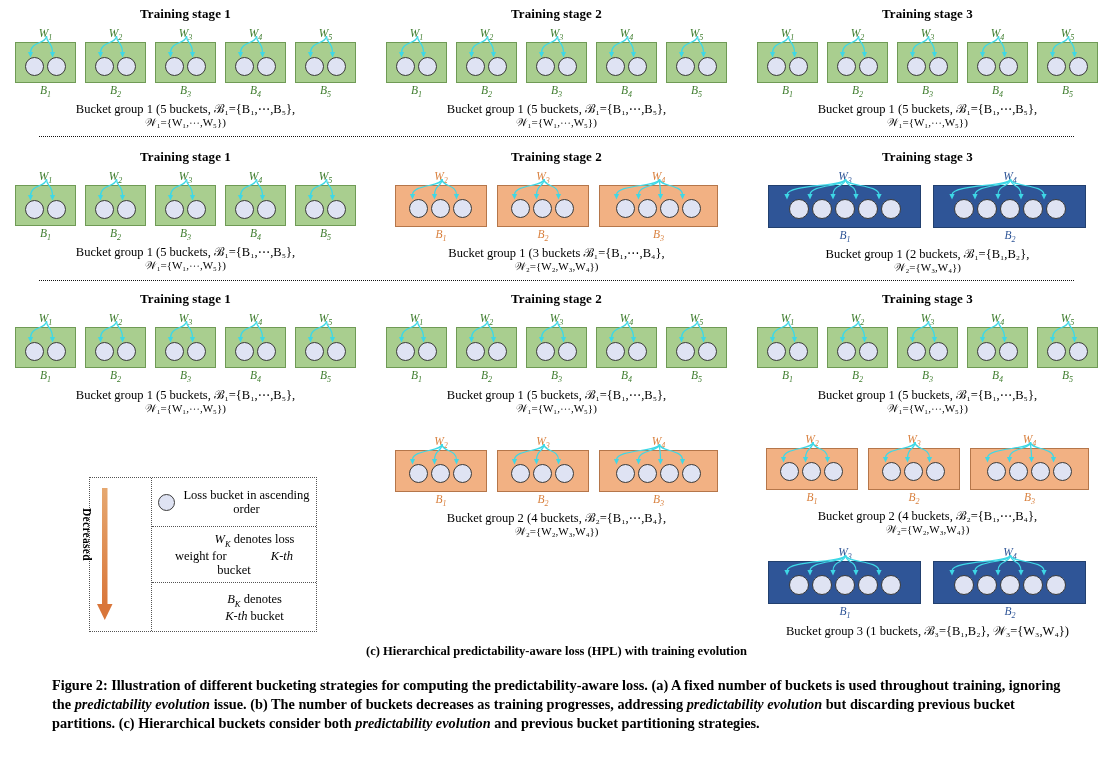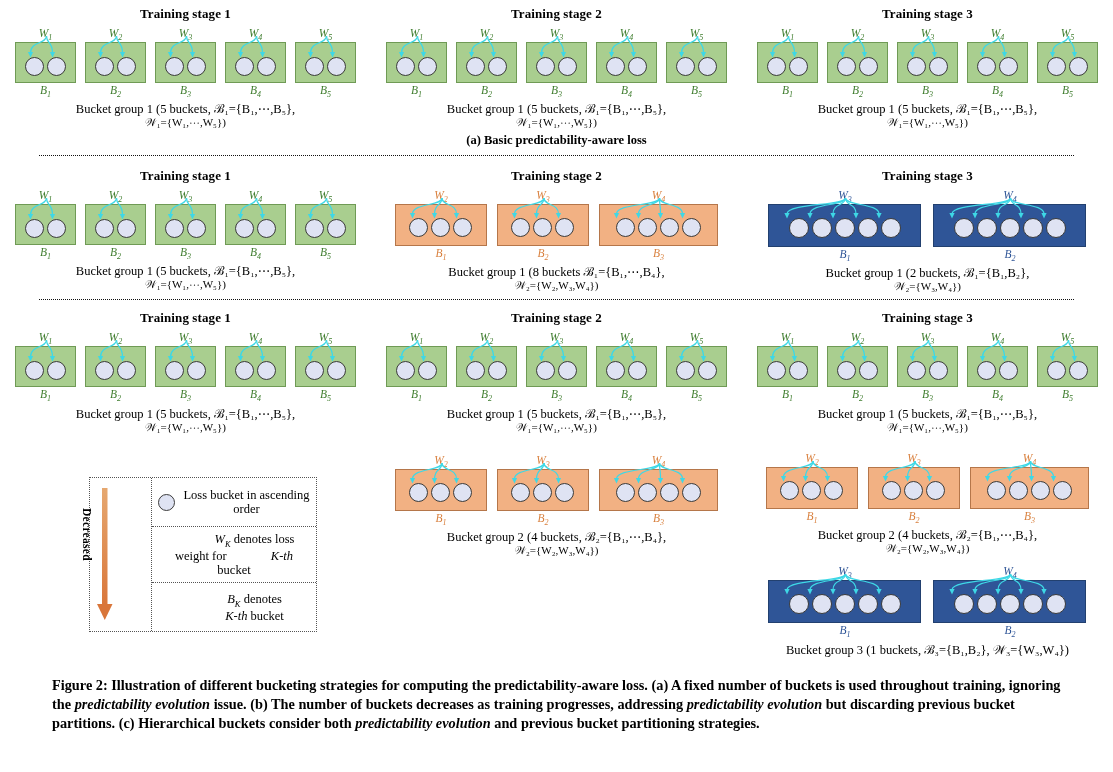--- a/index.html
+++ b/index.html
@@ -445,21 +445,20 @@
                 <div class="blabel">B<sub>5</sub></div>
               </div>
             </div>
             <div class="group-caption">
               <div>Bucket group 1 (5 buckets, ℬ₁={B₁,⋯,B₅},</div>
               <div class="gc-line2">𝒲₁={W₁,⋯,W₅})</div>
             </div>
           </div>
       </div>
     </div>
-    <div class="subcaption" style="margin-top:4px;">(a)  Basic predictability-aware loss</div>
   </div>
 
   <div class="divider" style="margin-top:7px;"></div>
 
   <div class="section" style="padding-top:12px;">
     <div class="cols">
       <div class="col">
         <div class="stage-title">Training stage 1</div>
         <div class="grp green">
             <div class="group" style="gap: 9px;">
@@ -609,21 +608,21 @@
                     <path d="M 59.5 2 C 59.5 10, 60.5 7, 60.5 18" fill="none" stroke="#3ed8e6" stroke-width="1.25"></path>
                     <polygon points="57.9,17 63.1,17 60.5,22.5" fill="#3ed8e6"></polygon>
                     <path d="M 59.5 2 C 59.5 10, 82.5 7, 82.5 18" fill="none" stroke="#3ed8e6" stroke-width="1.25"></path>
                     <polygon points="79.9,17 85.1,17 82.5,22.5" fill="#3ed8e6"></polygon>
                   </svg>
                 </div>
                 <div class="blabel">B<sub>3</sub></div>
               </div>
             </div>
             <div class="group-caption">
-              <div>Bucket group 1 (8 buckets ℬ₁={B₁,⋯,B₄},</div>
+              <div>Bucket group 1 (3 buckets ℬ₁={B₁,⋯,B₄},</div>
               <div class="gc-line2">𝒲₂={W₂,W₃,W₄})</div>
             </div>
           </div>
       </div>
       <div class="col">
         <div class="stage-title">Training stage 3</div>
         <div class="grp blue">
             <div class="group" style="gap: 12px;">
               <div class="bucket-wrap">
                 <div class="wlabel">W<sub>3</sub></div>
@@ -1149,20 +1148,21 @@
                 </div>
                 <div class="blabel">B<sub>2</sub></div>
               </div>
             </div>
             <div class="group-caption">
               <div>Bucket group 3 (1 buckets, ℬ₃={B₁,B₂}, 𝒲₃={W₃,W₄})</div>
             </div>
           </div>
       </div>
     </div>
+    <div class="subcaption" style="margin-top:6px;">(c)  Hierarchical predictability-aware loss (HPL) with training evolution</div>
   </div>
 
   <div class="legend" style="left:89px; top:477px; width:228px; height:155px;">
     <div class="legend-left">
       <div class="legend-arrowcol">
         <svg width="26" height="140" viewBox="0 0 26 140" style="position:absolute;left:2px;top:8px;">
           <defs>
             <linearGradient id="decgrad" x1="0" y1="0" x2="0" y2="1">
               <stop offset="0%" stop-color="#e6a870"></stop>
               <stop offset="100%" stop-color="#d9763a"></stop>

